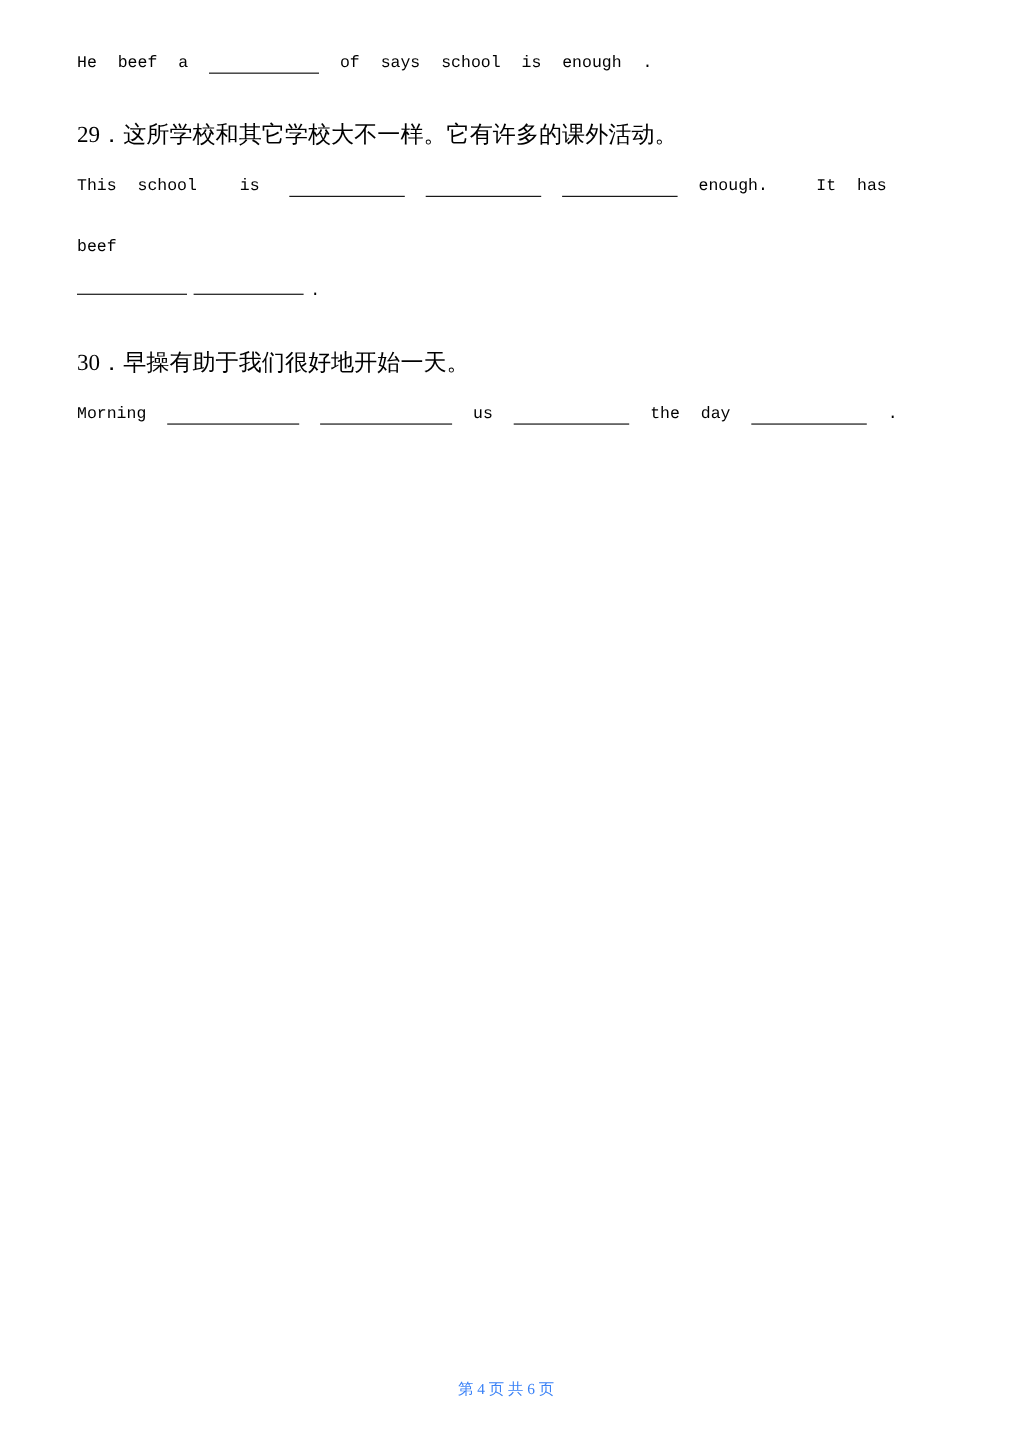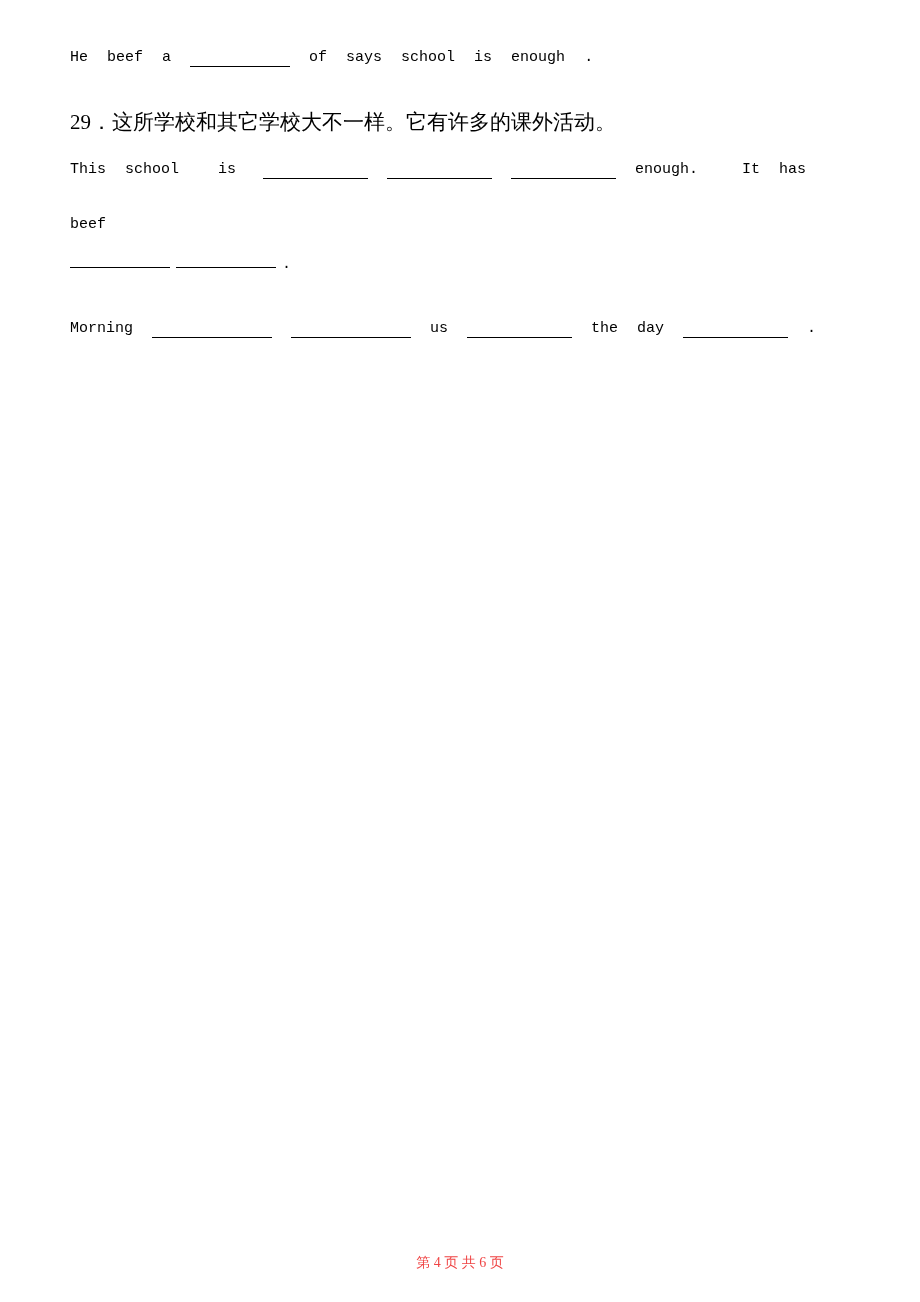--- a/index.html
+++ b/index.html
@@ -54,21 +54,21 @@
     }
 
     .page-footer {
       position: absolute;
       bottom: 30px;
       left: 0;
       right: 0;
       text-align: center;
       font-family: "SimSun", "宋体", serif;
       font-size: 14px;
-      color: #ef4444;
+      color: #3b82f6;
     }
 
     .line-row {
       display: flex;
       flex-wrap: wrap;
       align-items: center;
       gap: 19px;
       line-height: 2.4;
       margin-bottom: 4px;
     }
@@ -120,20 +120,23 @@
       <span class="word">beef</span>
     </div>
     <div class="continuation-line">
       <span class="blank blank-medium" style="min-width:100px;"></span>
       <span class="blank blank-medium" style="min-width:100px;"></span>
         <span class="word">.</span>
     </div>
   </div>
 
   <div class="sentence-block" style="margin-top:20px;">
+    <div class="chinese-prompt">
+      <span>30</span><span>．</span><span>早操有助于我们很好地开始一天。</span>
+    </div>
     <div class="line-row">
       <span class="word">Morning</span>
       <span class="blank blank-long" style="min-width:120px;"></span>
       <span class="blank blank-long" style="min-width:120px;"></span>
       <span class="word">us</span>
       <span class="blank blank-medium" style="min-width:105px;"></span>
       <span class="word">the</span>
       <span class="word">day</span>
       <span class="blank blank-medium" style="min-width:105px;"></span>
       <span class="word">.</span>

